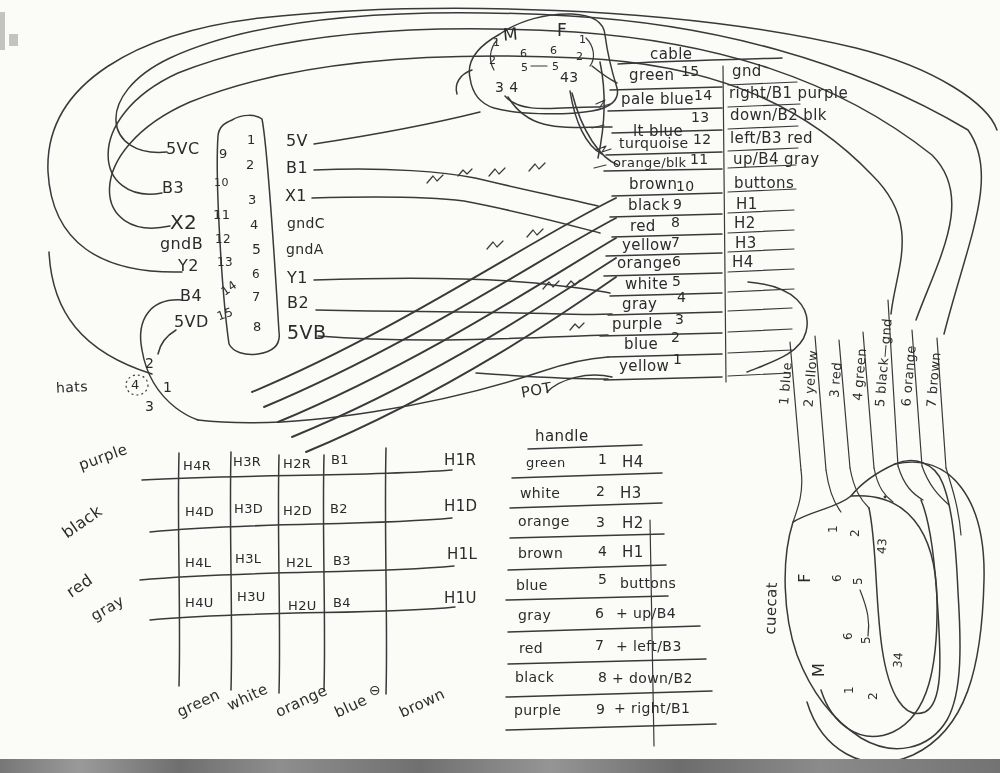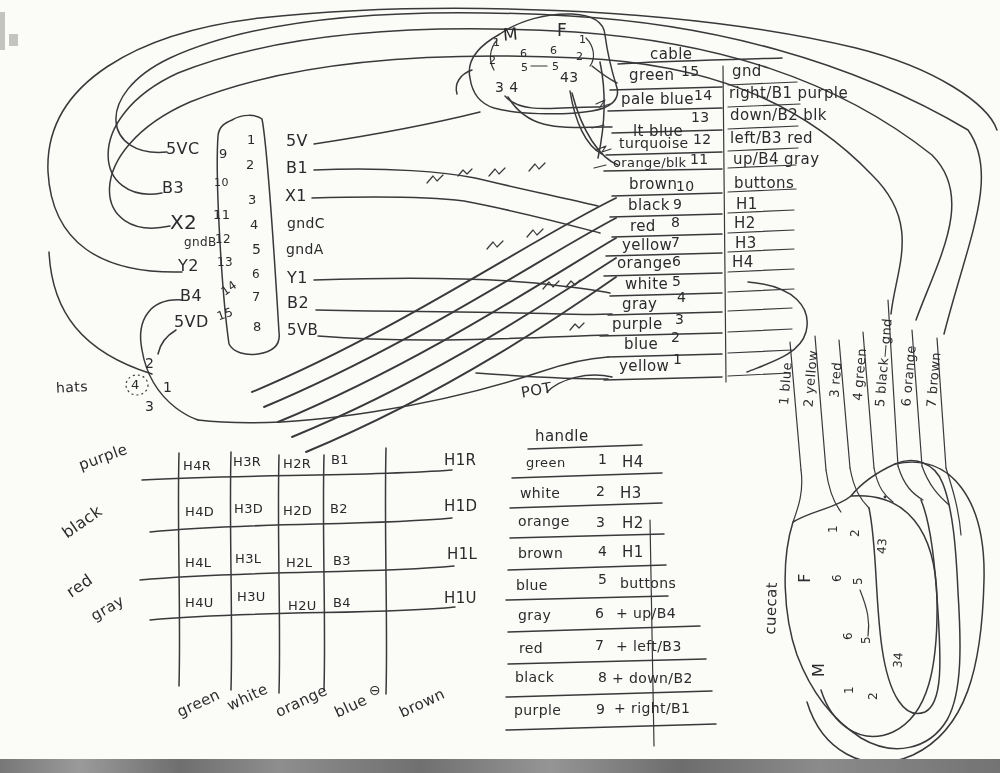--- a/index.html
+++ b/index.html
@@ -172,21 +172,21 @@
       <path d="M 895,464 C 951,452 986,500 984,580 C 982,668 966,730 913,755 C 863,777 821,748 807,702"></path>
       <path d="M 851,496 C 906,492 936,530 937,600 C 938,665 929,715 893,732 C 859,747 831,722 821,690"></path>
       <path class="thin" d="M 860,590 C 868,610 870,622 868,636"></path>
       <circle cx="885" cy="497" r="1.4" fill="#39393b"></circle>
     </g>
   </svg>
 
   <span class="hw" style="left:166px;top:141px;font-size:16px">5VC</span>
   <span class="hw" style="left:162px;top:180px;font-size:16px">B3</span>
   <span class="hw" style="left:170px;top:212px;font-size:20px">X2</span>
-  <span class="hw" style="left:184px;top:236px;font-size:12px">gndB</span>
+  <span class="hw" style="left:160px;top:236px;font-size:16px">gndB</span>
   <span class="hw" style="left:178px;top:258px;font-size:16px">Y2</span>
   <span class="hw" style="left:180px;top:288px;font-size:16px">B4</span>
   <span class="hw" style="left:174px;top:314px;font-size:16px">5VD</span>
 
   <span class="hw" style="left:219px;top:147px;font-size:13px">9</span>
   <span class="hw" style="left:214px;top:177px;font-size:11px">10</span>
   <span class="hw" style="left:213px;top:208px;font-size:13px">11</span>
   <span class="hw" style="left:215px;top:233px;font-size:12px">12</span>
   <span class="hw" style="left:217px;top:256px;font-size:12px">13</span>
   <span class="hw" style="left:221px;top:282px;font-size:12px;transform:rotate(-35deg)">14</span>
@@ -201,21 +201,21 @@
   <span class="hw" style="left:252px;top:290px;font-size:13px">7</span>
   <span class="hw" style="left:253px;top:320px;font-size:13px">8</span>
 
   <span class="hw" style="left:286px;top:133px;font-size:16px">5V</span>
   <span class="hw" style="left:286px;top:160px;font-size:16px">B1</span>
   <span class="hw" style="left:285px;top:188px;font-size:16px">X1</span>
   <span class="hw" style="left:287px;top:216px;font-size:14px">gndC</span>
   <span class="hw" style="left:286px;top:242px;font-size:14px">gndA</span>
   <span class="hw" style="left:287px;top:270px;font-size:16px">Y1</span>
   <span class="hw" style="left:287px;top:295px;font-size:16px">B2</span>
-  <span class="hw" style="left:287px;top:323px;font-size:15px">5VB</span>
+  <span class="hw" style="left:287px;top:323px;font-size:19px">5VB</span>
 
   <span class="hw" style="left:56px;top:380px;font-size:14px;transform:rotate(-3deg)">hats</span>
   <span class="hw" style="left:145px;top:356px;font-size:14px">2</span>
   <span class="hw" style="left:131px;top:378px;font-size:13px">4</span>
   <span class="hw" style="left:163px;top:380px;font-size:14px">1</span>
   <span class="hw" style="left:145px;top:399px;font-size:14px">3</span>
 
   <span class="hw" style="left:503px;top:26px;font-size:17px;transform:rotate(-5deg)">M</span>
   <span class="hw" style="left:557px;top:22px;font-size:17px">F</span>
   <span class="hw" style="left:493px;top:37px;font-size:11px">1</span>

